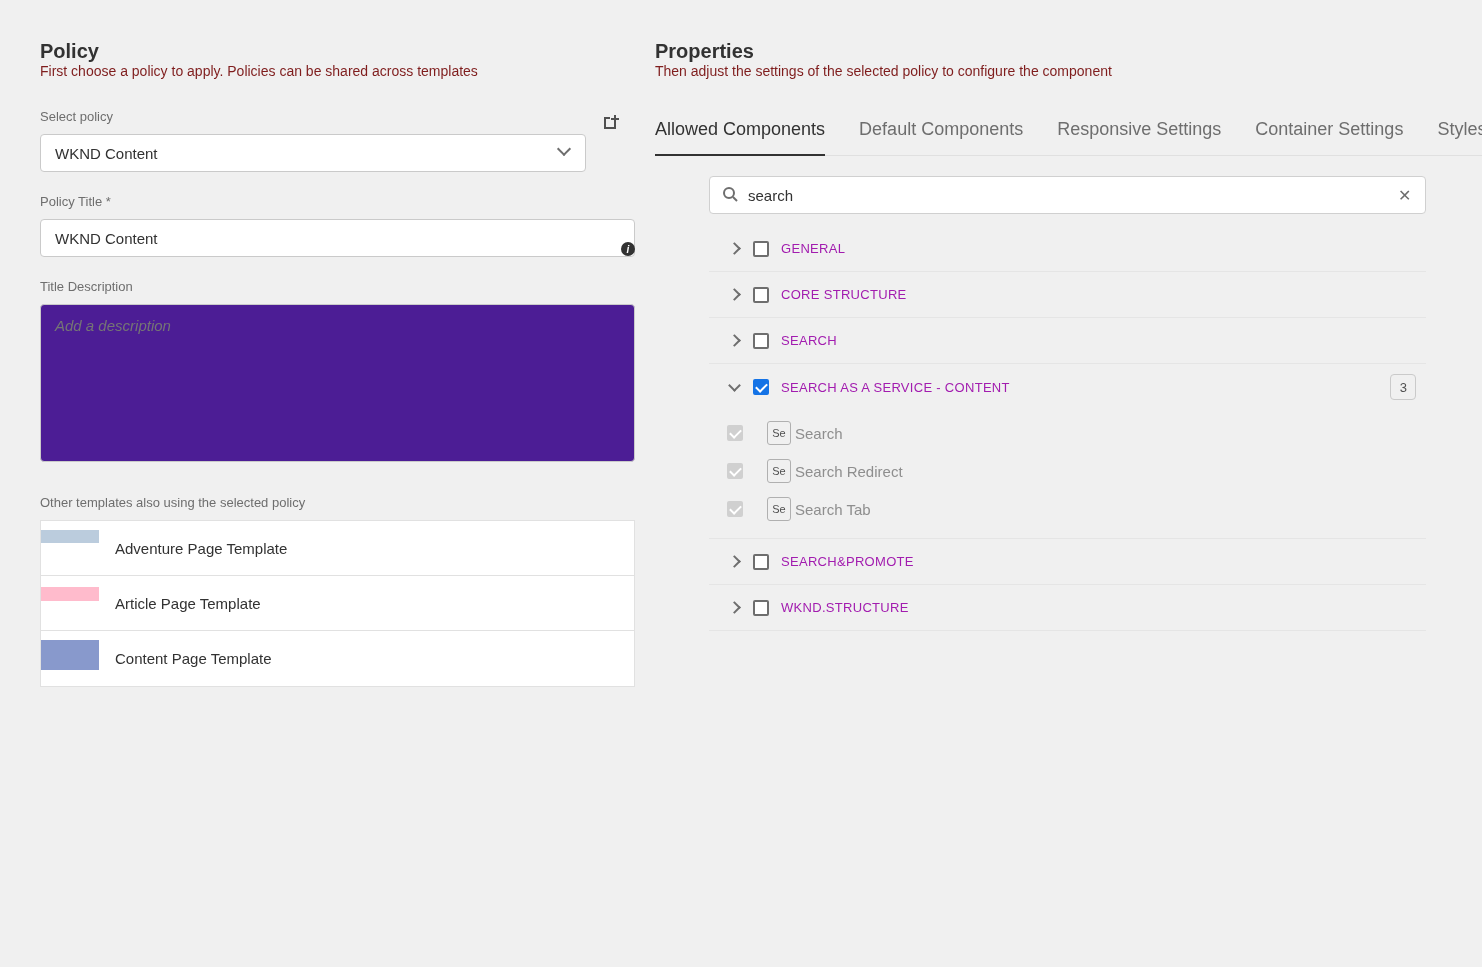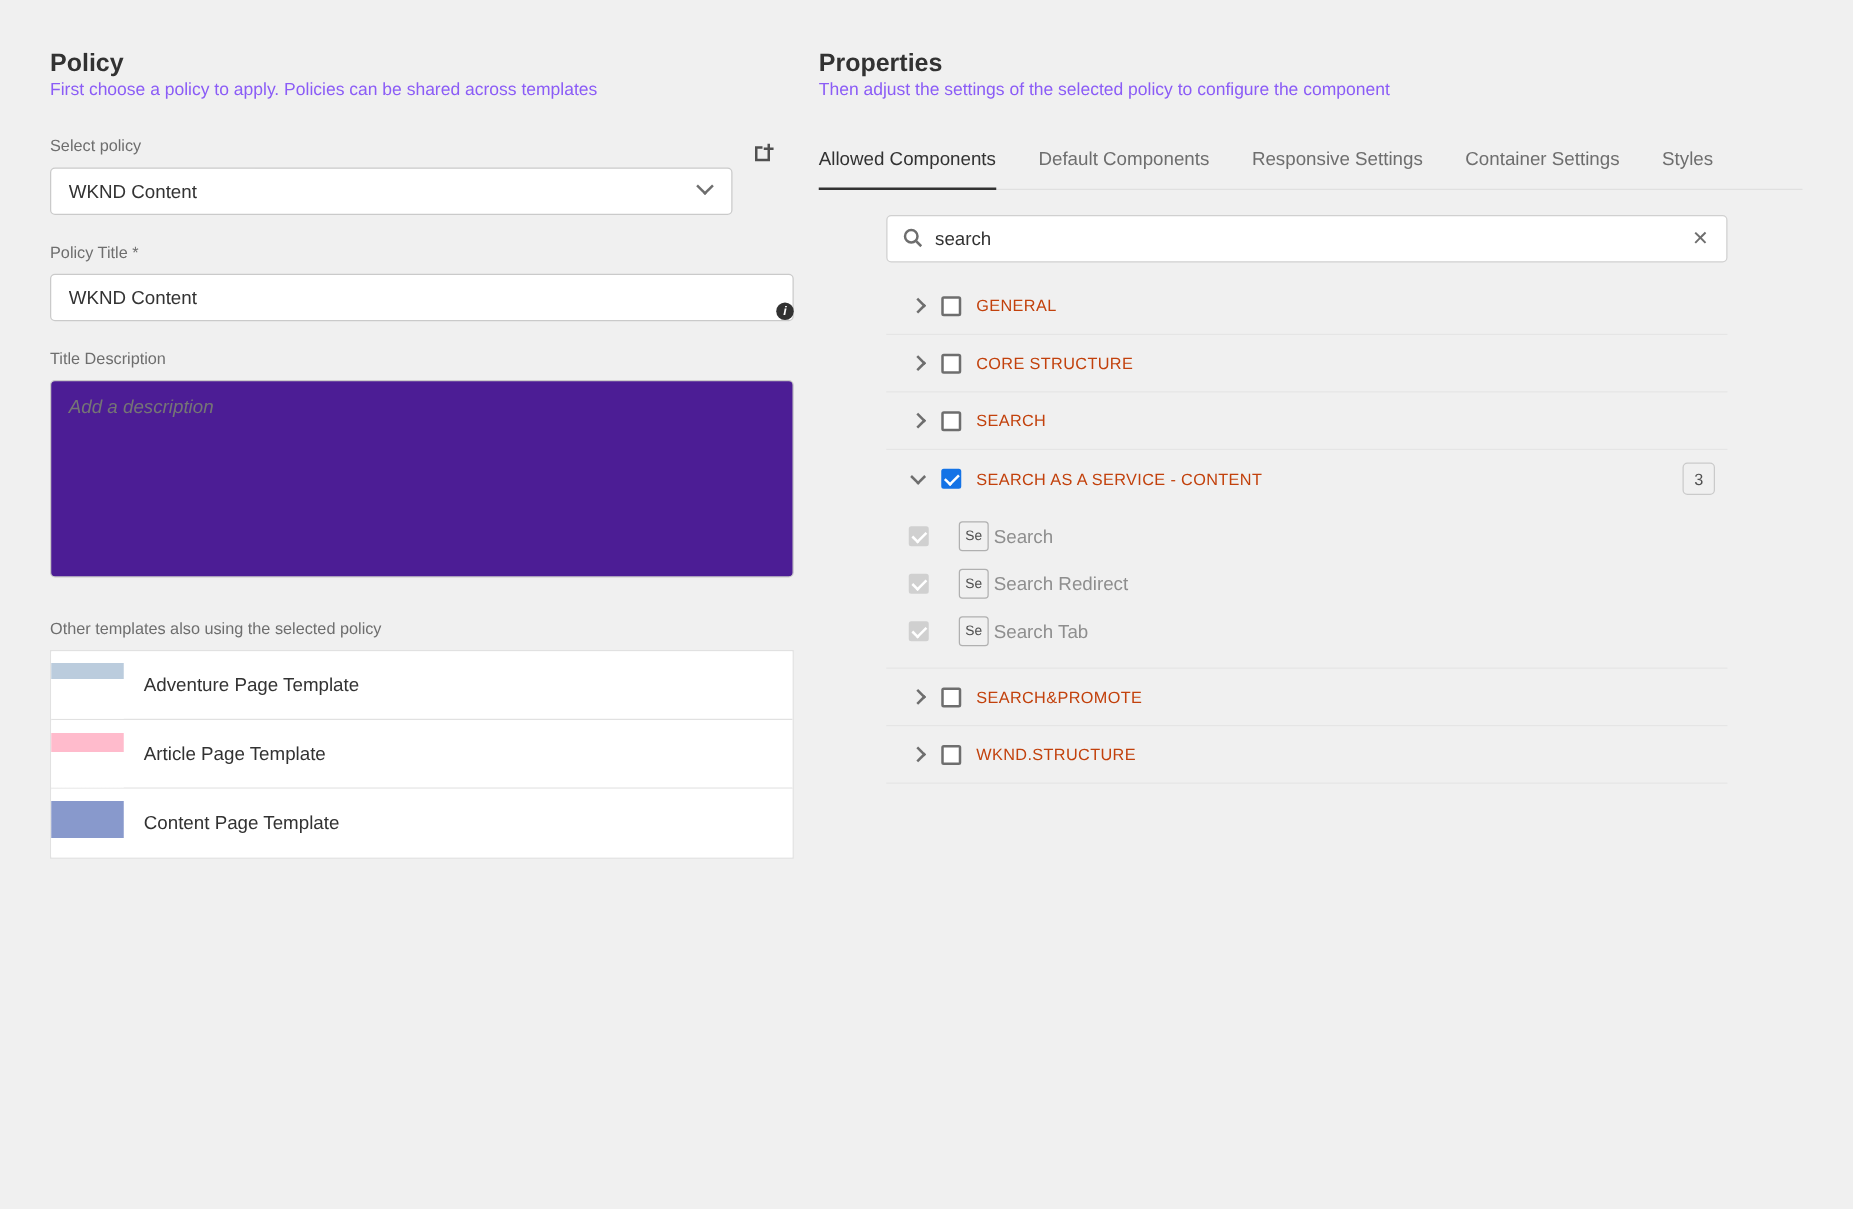--- a/index.html
+++ b/index.html
@@ -8,21 +8,21 @@
     background: #f0f0f0;
     width: 1482px;
     height: 967px;
     color: #323232;
     font-size: 14px;
   }
   .container { display: flex; padding: 40px; gap: 20px; }
   .left-col { width: 595px; flex-shrink: 0; }
   .right-col { flex: 1; }
   h1 { font-size: 20px; font-weight: 700; }
-  .subtitle { color: #8b5cf6; font-size: 14px; margin-bottom: 30px; }
+  .subtitle { color: #7f1d1d; font-size: 14px; margin-bottom: 30px; }
   .field-label { color: #6e6e6e; font-size: 13px; margin-bottom: 10px; display: block; }
   .select-wrap { position: relative; margin-bottom: 22px; width: 546px; }
   .select {
     width: 100%; height: 38px; border: 1px solid #cacaca; border-radius: 4px;
     background: #fff; padding: 0 14px; font-size: 15px; color: #323232;
     display: flex; align-items: center; justify-content: space-between;
     cursor: pointer;
   }
   .chevron-down { width: 12px; height: 12px; }
   .chevron-down::before {
@@ -62,21 +62,21 @@
   .thumb.t3 { background: linear-gradient(180deg,#fff 0 16%,#89c 16% 72%,#fff 72%); }
   .thumb.t4 { background: linear-gradient(180deg,#fff 0 18%,#fff 18% 48%,#456 48%); }
   .template-label { padding-left: 16px; font-size: 15px; color: #323232; }
 
   .tabs-wrap { position: relative; }
   .tabs {
     display: flex; gap: 34px; border-bottom: 1px solid #e0e0e0;
     padding: 0 0 0 0; margin-bottom: 20px; position: relative;
   }
   .tab {
-    padding: 10px 0 14px 0; font-size: 15px; color: #6e6e6e; cursor: pointer;
+    padding: 10px 0 14px 0; font-size: 18px; color: #6e6e6e; cursor: pointer;
     white-space: nowrap;
   }
   .tab.active { color: #323232; font-weight: 500; border-bottom: 2px solid #323232; margin-bottom: -1px; }
   .small-icon-btn {
     position: absolute; left: -55px; top: -3px; width: 20px; height: 34px;
     display: flex; align-items: center; justify-content: center;
   }
   .small-icon-btn svg { width: 18px; height: 18px; fill: #505050; }
 
   .search-box {
@@ -111,21 +111,21 @@
   .checkbox.checked { background: #1473e6; border-color: #1473e6; position: relative; }
   .checkbox.checked::after {
     content:""; position:absolute; left:3px; top:0px; width:5px; height:9px;
     border-right: 2px solid #fff; border-bottom: 2px solid #fff; transform: rotate(45deg);
   }
   .checkbox.disabled { background:#d0d0d0; border-color:#d0d0d0; position:relative; }
   .checkbox.disabled::after {
     content:""; position:absolute; left:3px; top:0px; width:5px; height:9px;
     border-right: 2px solid #fff; border-bottom: 2px solid #fff; transform: rotate(45deg);
   }
-  .group-label { font-size: 13px; color: #c2410c; letter-spacing: 0.3px; }
+  .group-label { font-size: 13px; color: #a21caf; letter-spacing: 0.3px; }
   .count-badge {
     margin-left:auto; margin-right: 10px; width:26px; height:26px;
     border:1px solid #cacaca; border-radius:4px; display:flex;
     align-items:center; justify-content:center; font-size:13px; color:#505050;
   }
   .children { padding: 4px 0 10px 18px; border-bottom: 1px solid #e5e5e5; }
   .child-row { display:flex; align-items:center; height:38px; gap:4px; padding-left: 0; }
   .child-icon {
     width:24px; height:24px; border:1px solid #b0b0b0; border-radius:3px;
     display:flex; align-items:center; justify-content:center; font-size:11px; color:#505050;

